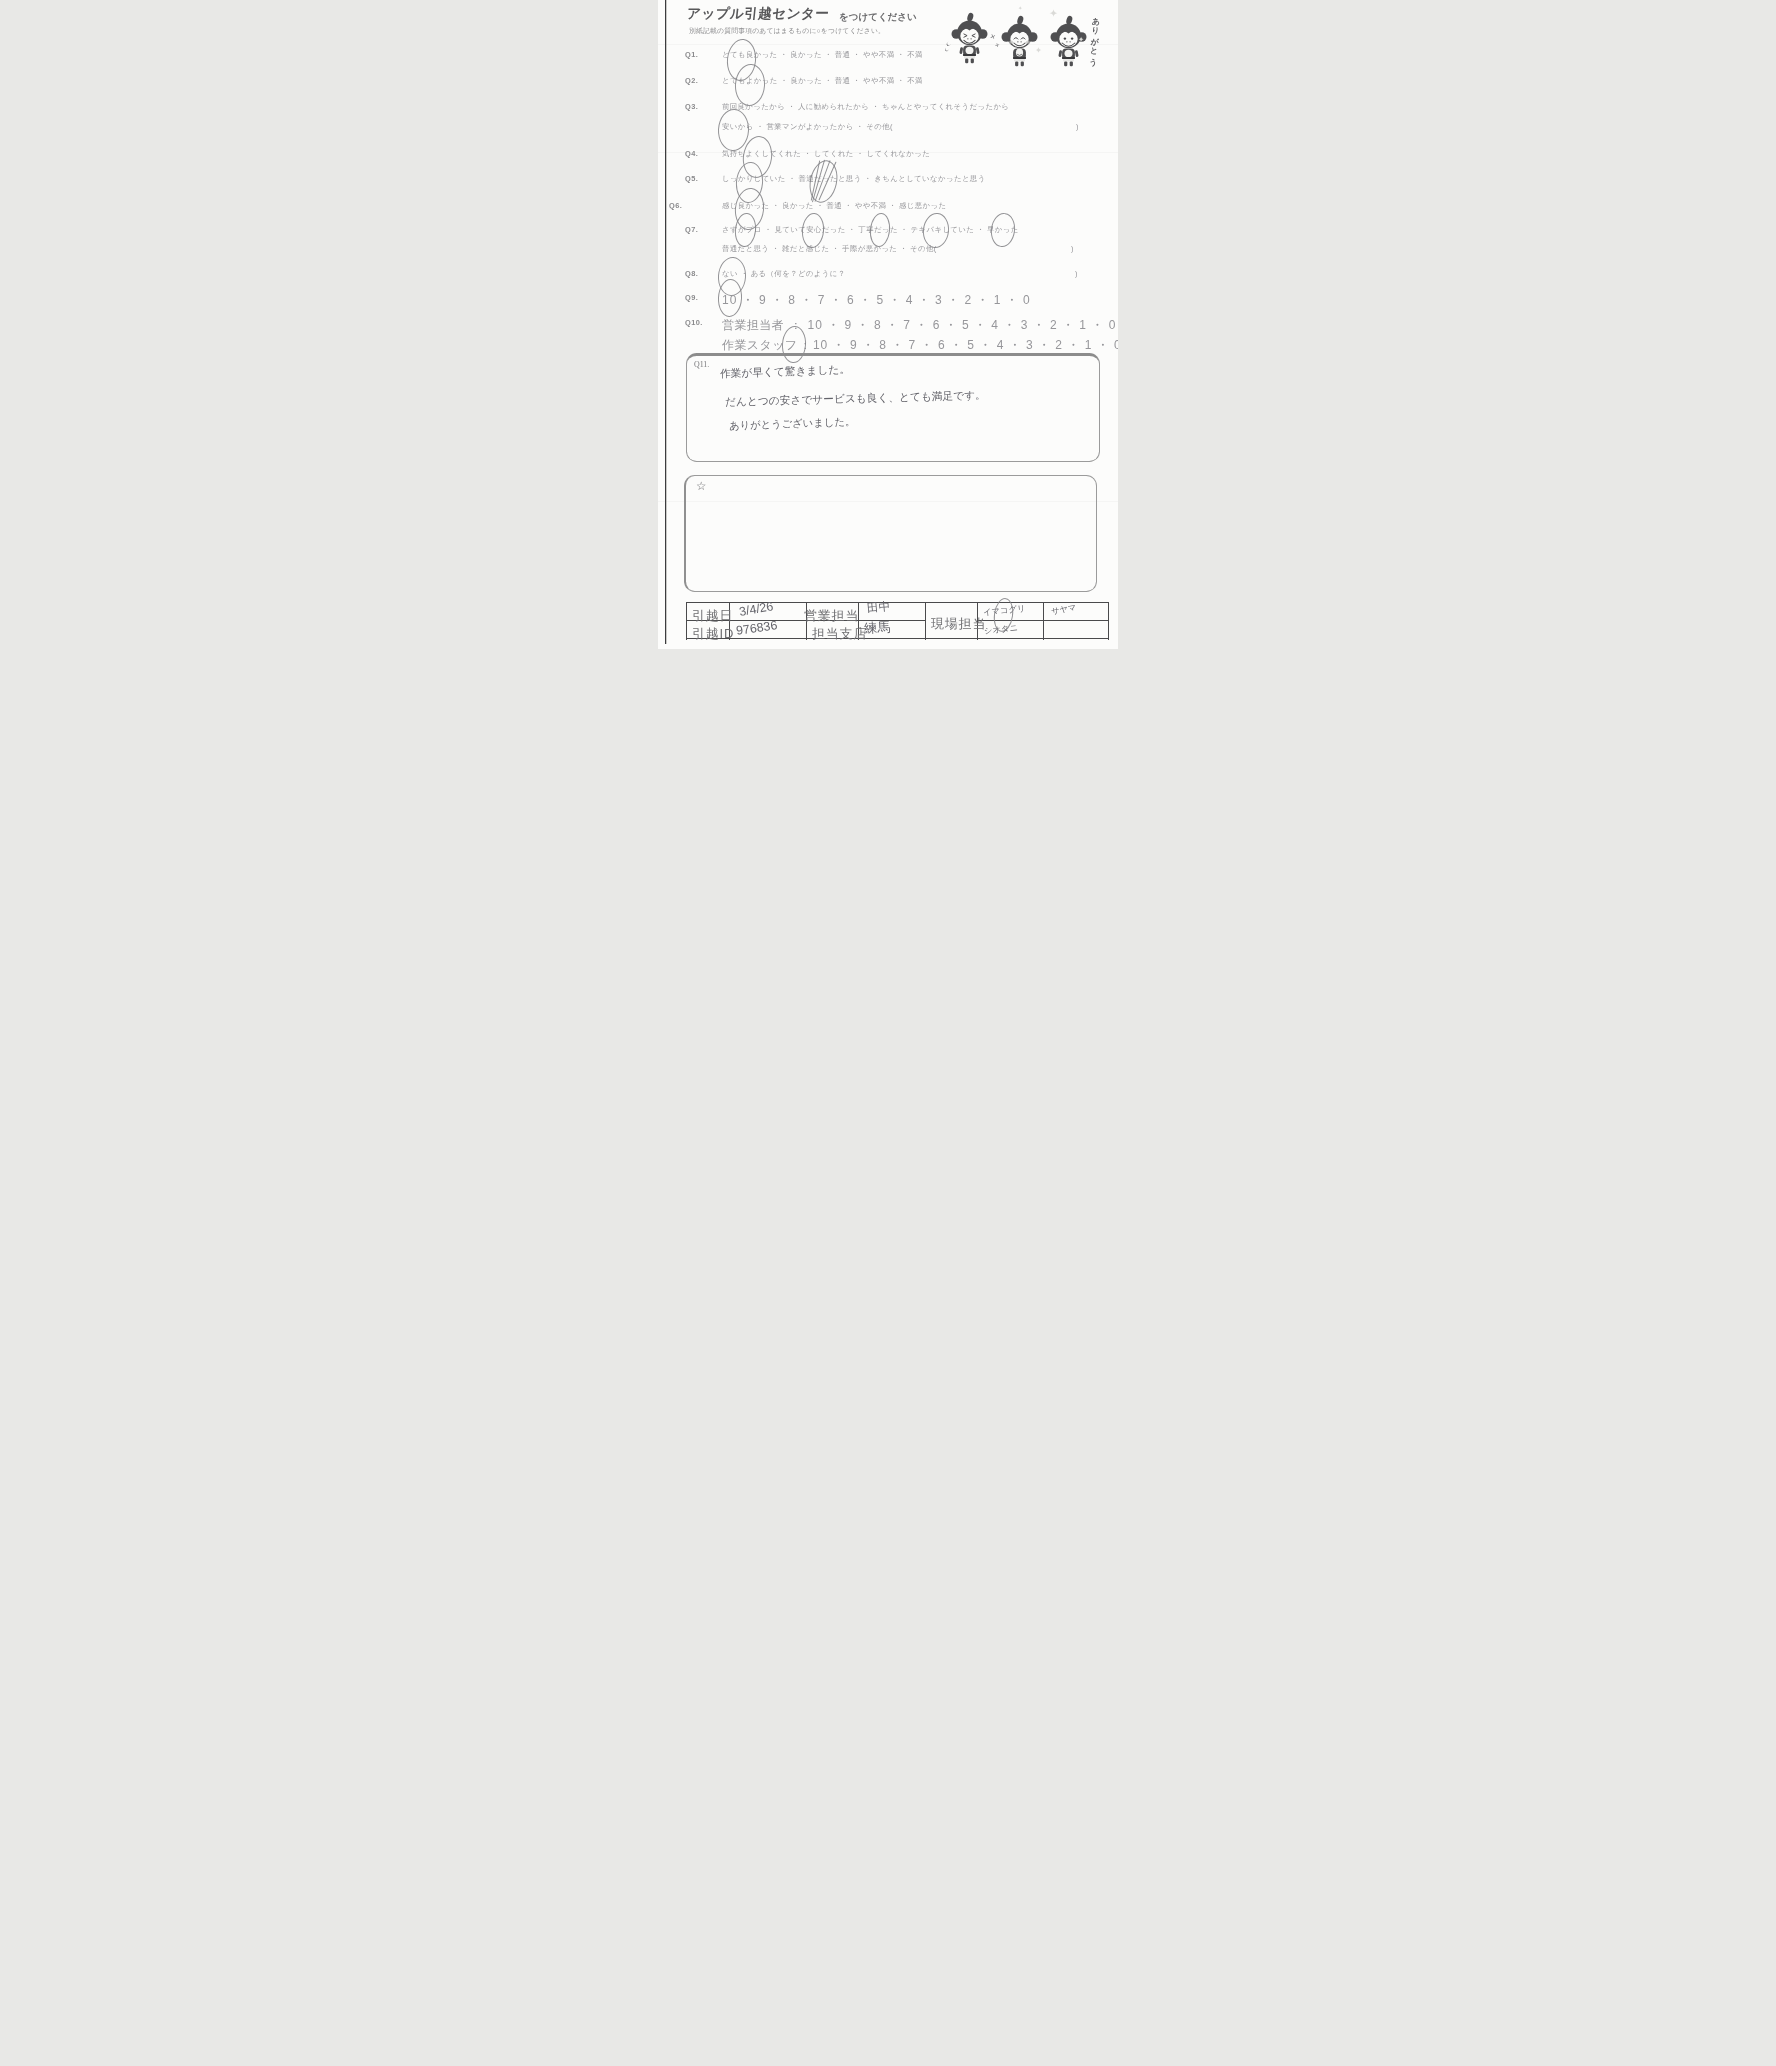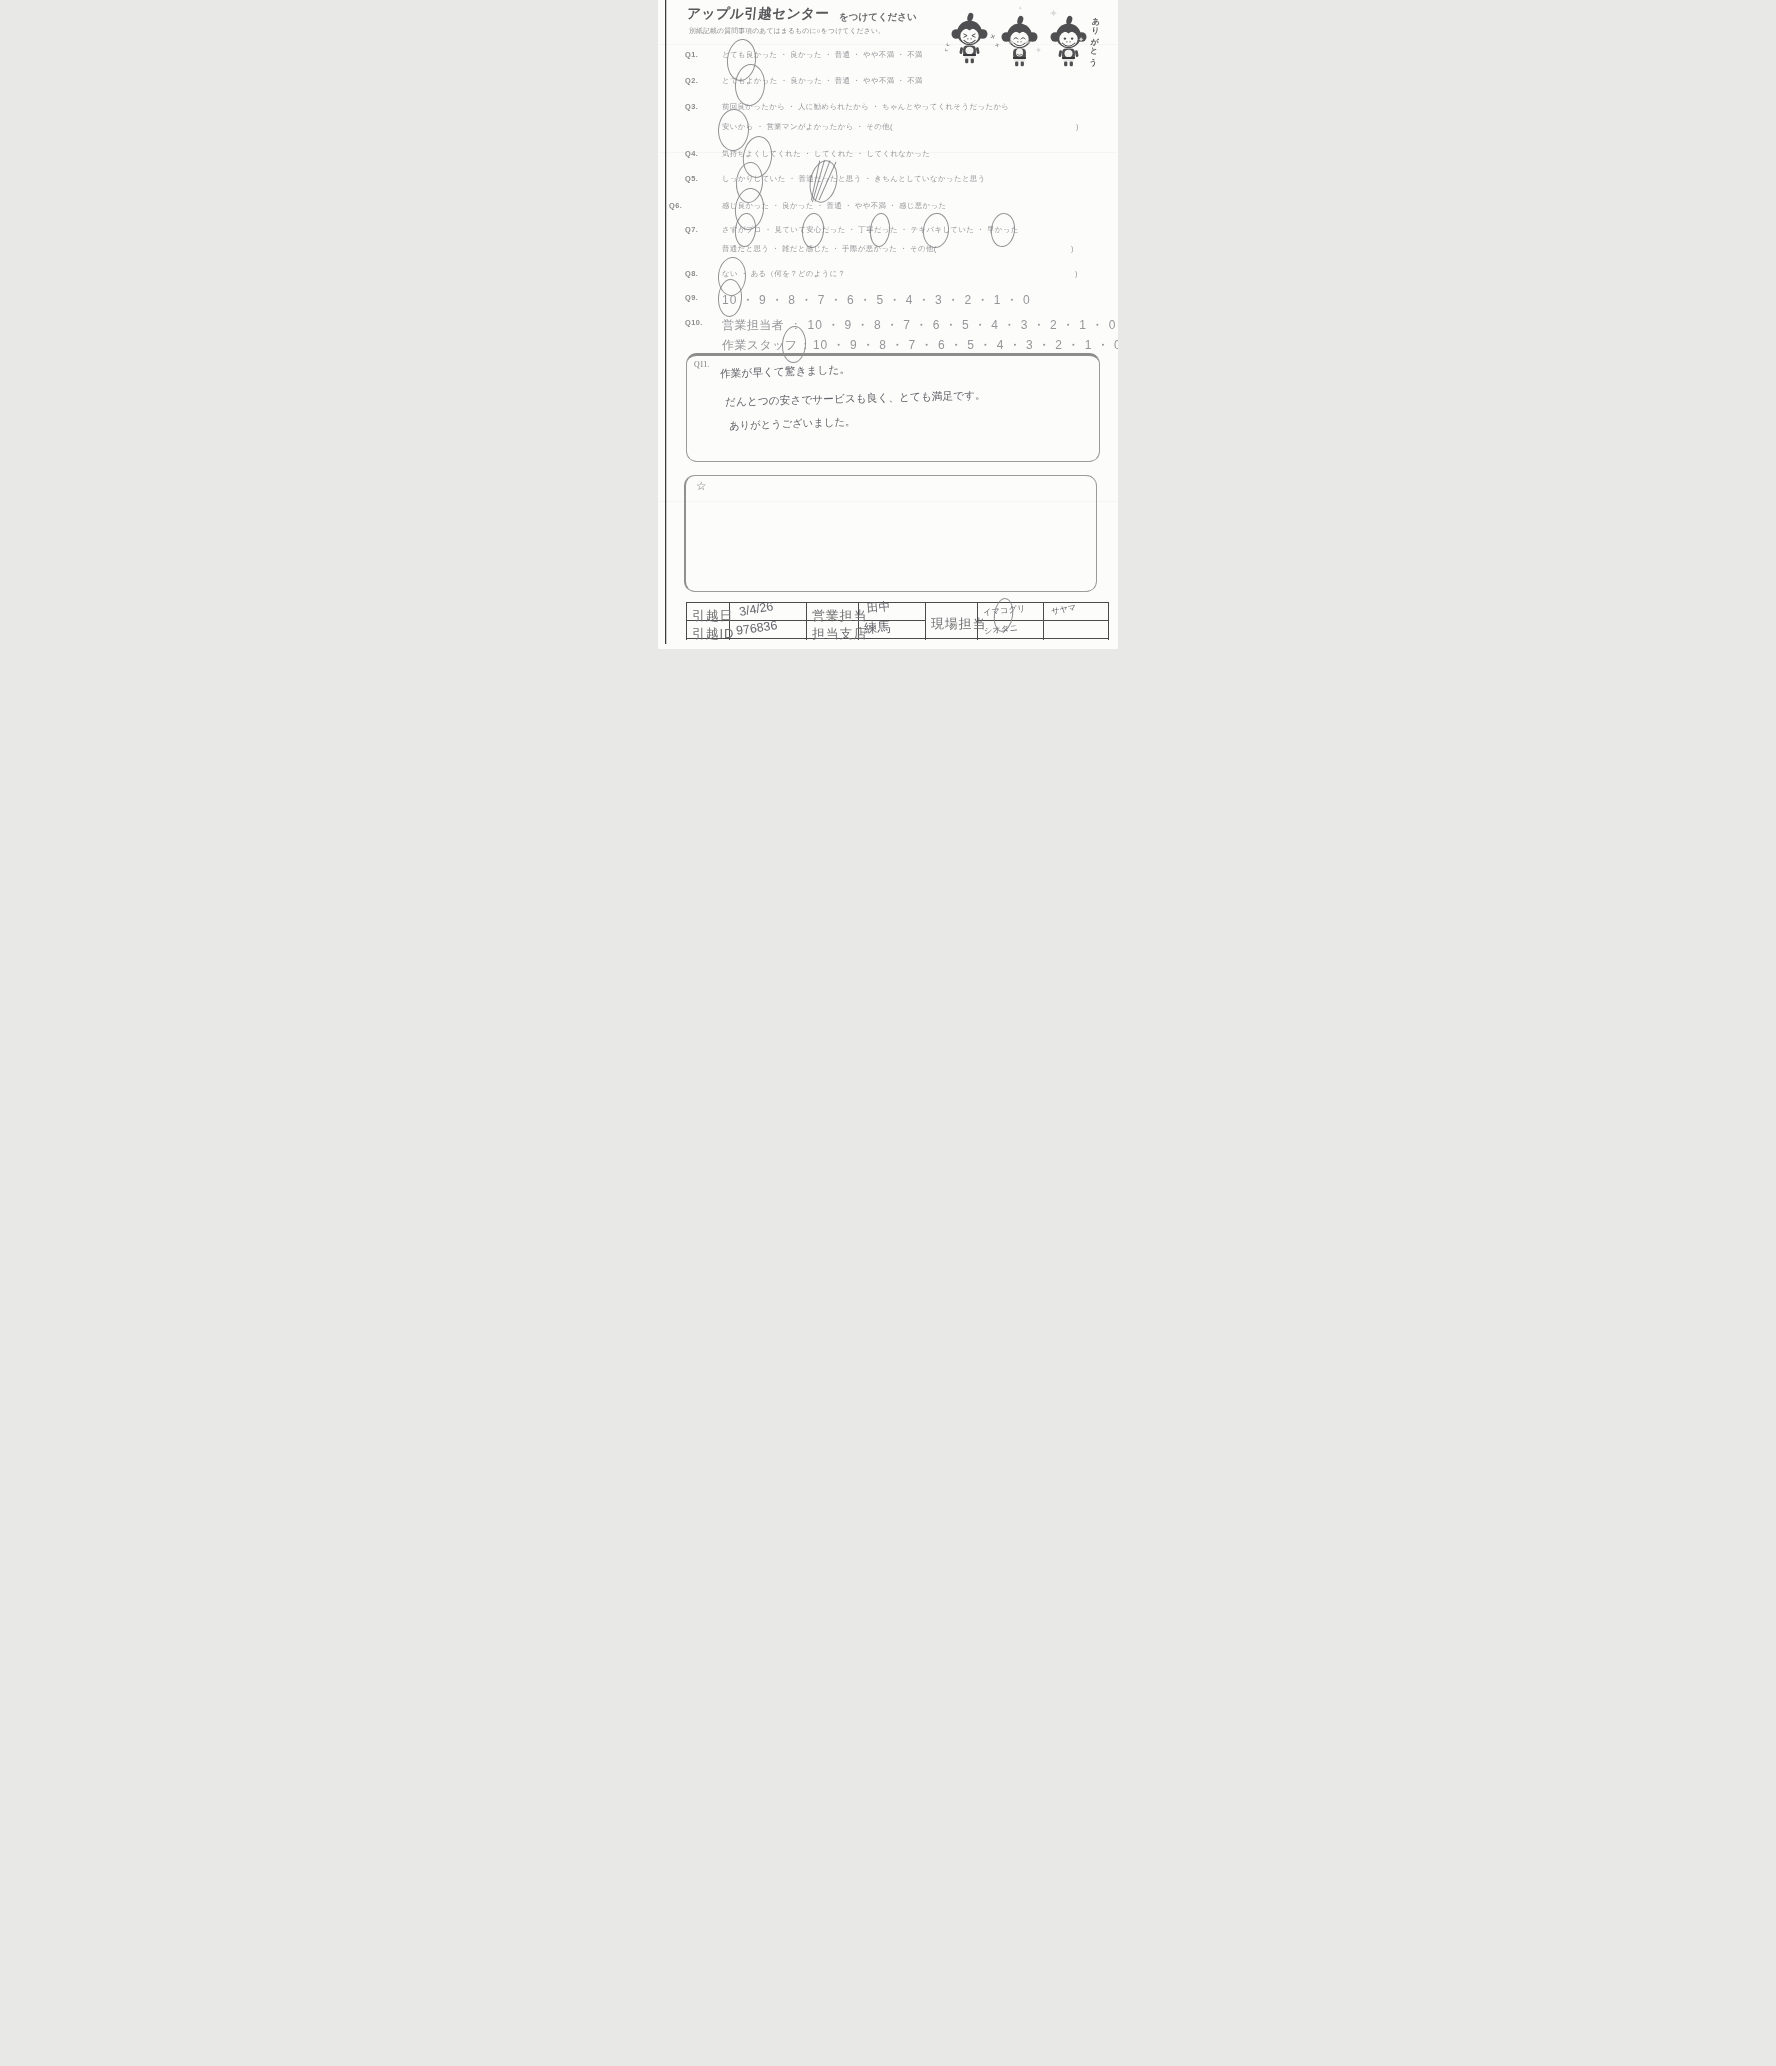--- a/index.html
+++ b/index.html
@@ -220,21 +220,21 @@
     <div class="tline" style="left:71px;top:602px;width:0.8px;height:38px"></div>
     <div class="tline" style="left:148px;top:602px;width:0.8px;height:38px"></div>
     <div class="tline" style="left:200px;top:602px;width:0.8px;height:38px"></div>
     <div class="tline" style="left:267px;top:602px;width:0.8px;height:38px"></div>
     <div class="tline" style="left:319px;top:602px;width:0.8px;height:38px"></div>
     <div class="tline" style="left:385px;top:602px;width:0.8px;height:38px"></div>
     <div class="tline" style="left:450px;top:602px;width:0.8px;height:38px"></div>
 
     <span class="abs tlabel" style="left:34px;top:607px">引越日</span>
     <span class="hand" style="left:81px;top:602px;font-size:12.4px;transform:rotate(-10deg)">3/4/26</span>
-    <span class="abs tlabel" style="left:154px;top:607px">営業担当</span>
+    <span class="abs tlabel" style="left:146px;top:607px">営業担当</span>
     <span class="hand" style="left:209px;top:600px;font-size:11.6px;transform:rotate(-5deg)">田中</span>
 
     <span class="abs tlabel" style="left:34px;top:625px">引越ID</span>
     <span class="hand" style="left:78px;top:621px;font-size:12.4px;transform:rotate(-8deg)">976836</span>
     <span class="abs tlabel" style="left:154px;top:625px">担当支店</span>
     <span class="hand" style="left:206px;top:619px;font-size:13.2px;transform:rotate(-3deg)">練馬</span>
 
     <span class="abs tlabel" style="left:273px;top:615px">現場担当</span>
     <span class="hand" style="left:325px;top:605px;font-size:8.3px;transform:rotate(-6deg)">イマコグリ</span>
     <span class="hand" style="left:393px;top:604px;font-size:8.3px;transform:rotate(-10deg)">サヤマ</span>

